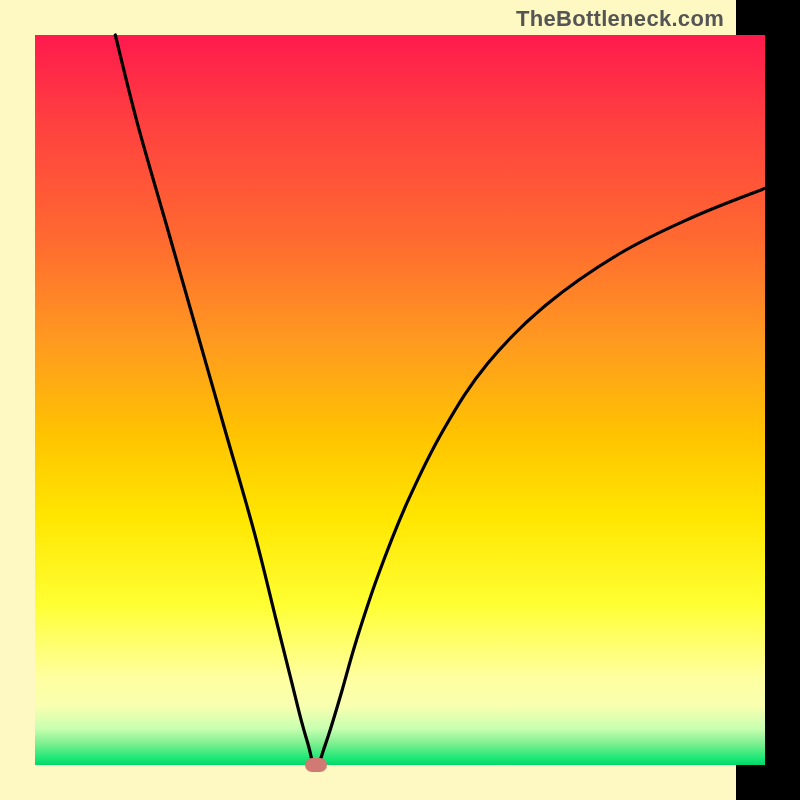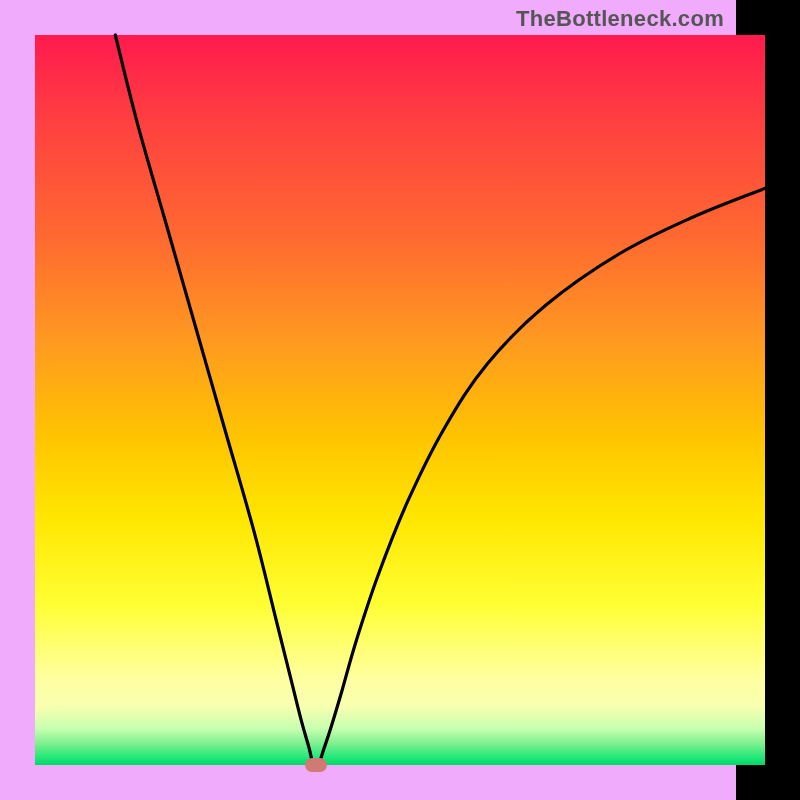--- a/index.html
+++ b/index.html
@@ -10,21 +10,21 @@
     background: #000;
     overflow: hidden;
     font-family: Arial, Helvetica, sans-serif;
   }
   .frame {
     position: absolute;
     left: 0;
     top: 0;
     width: 736px;
     height: 800px;
-    background: #f0abfc;
+    background: #fef9c3;
   }
   .plot {
     position: absolute;
     left: 35px;
     top: 35px;
     width: 730px;
     height: 730px;
     background: linear-gradient(
       to bottom,
       #ff1a4d 0%,

